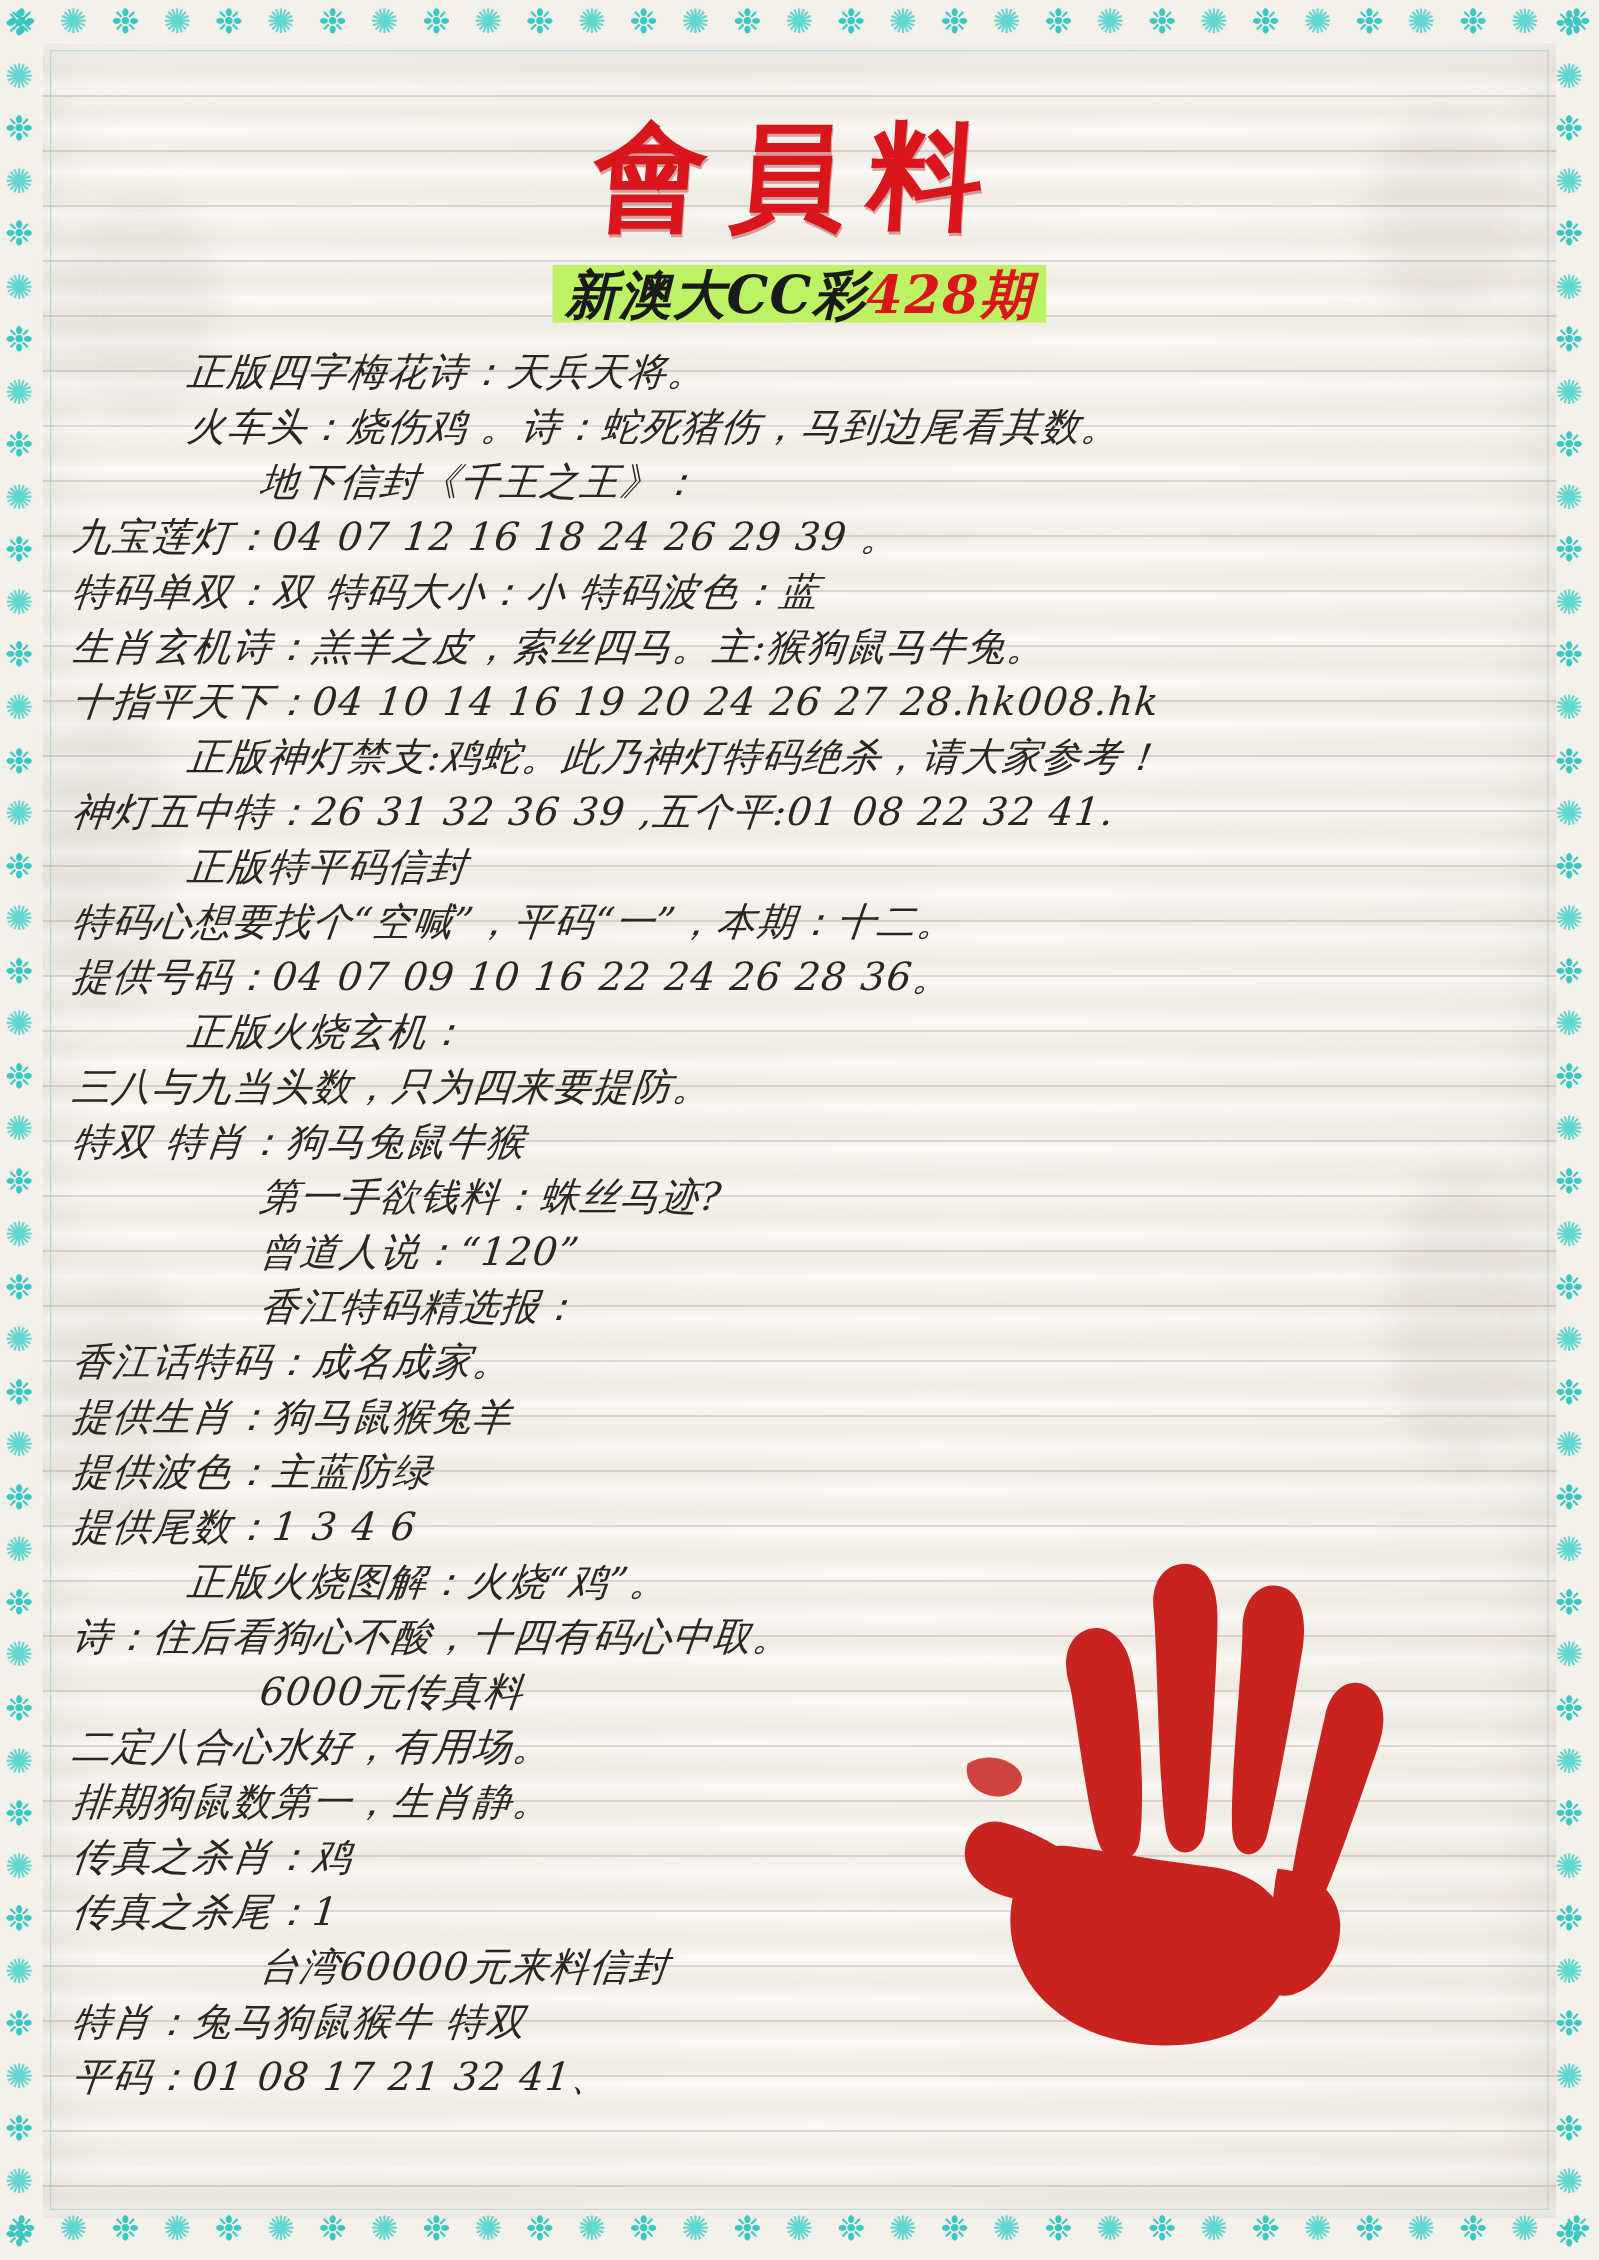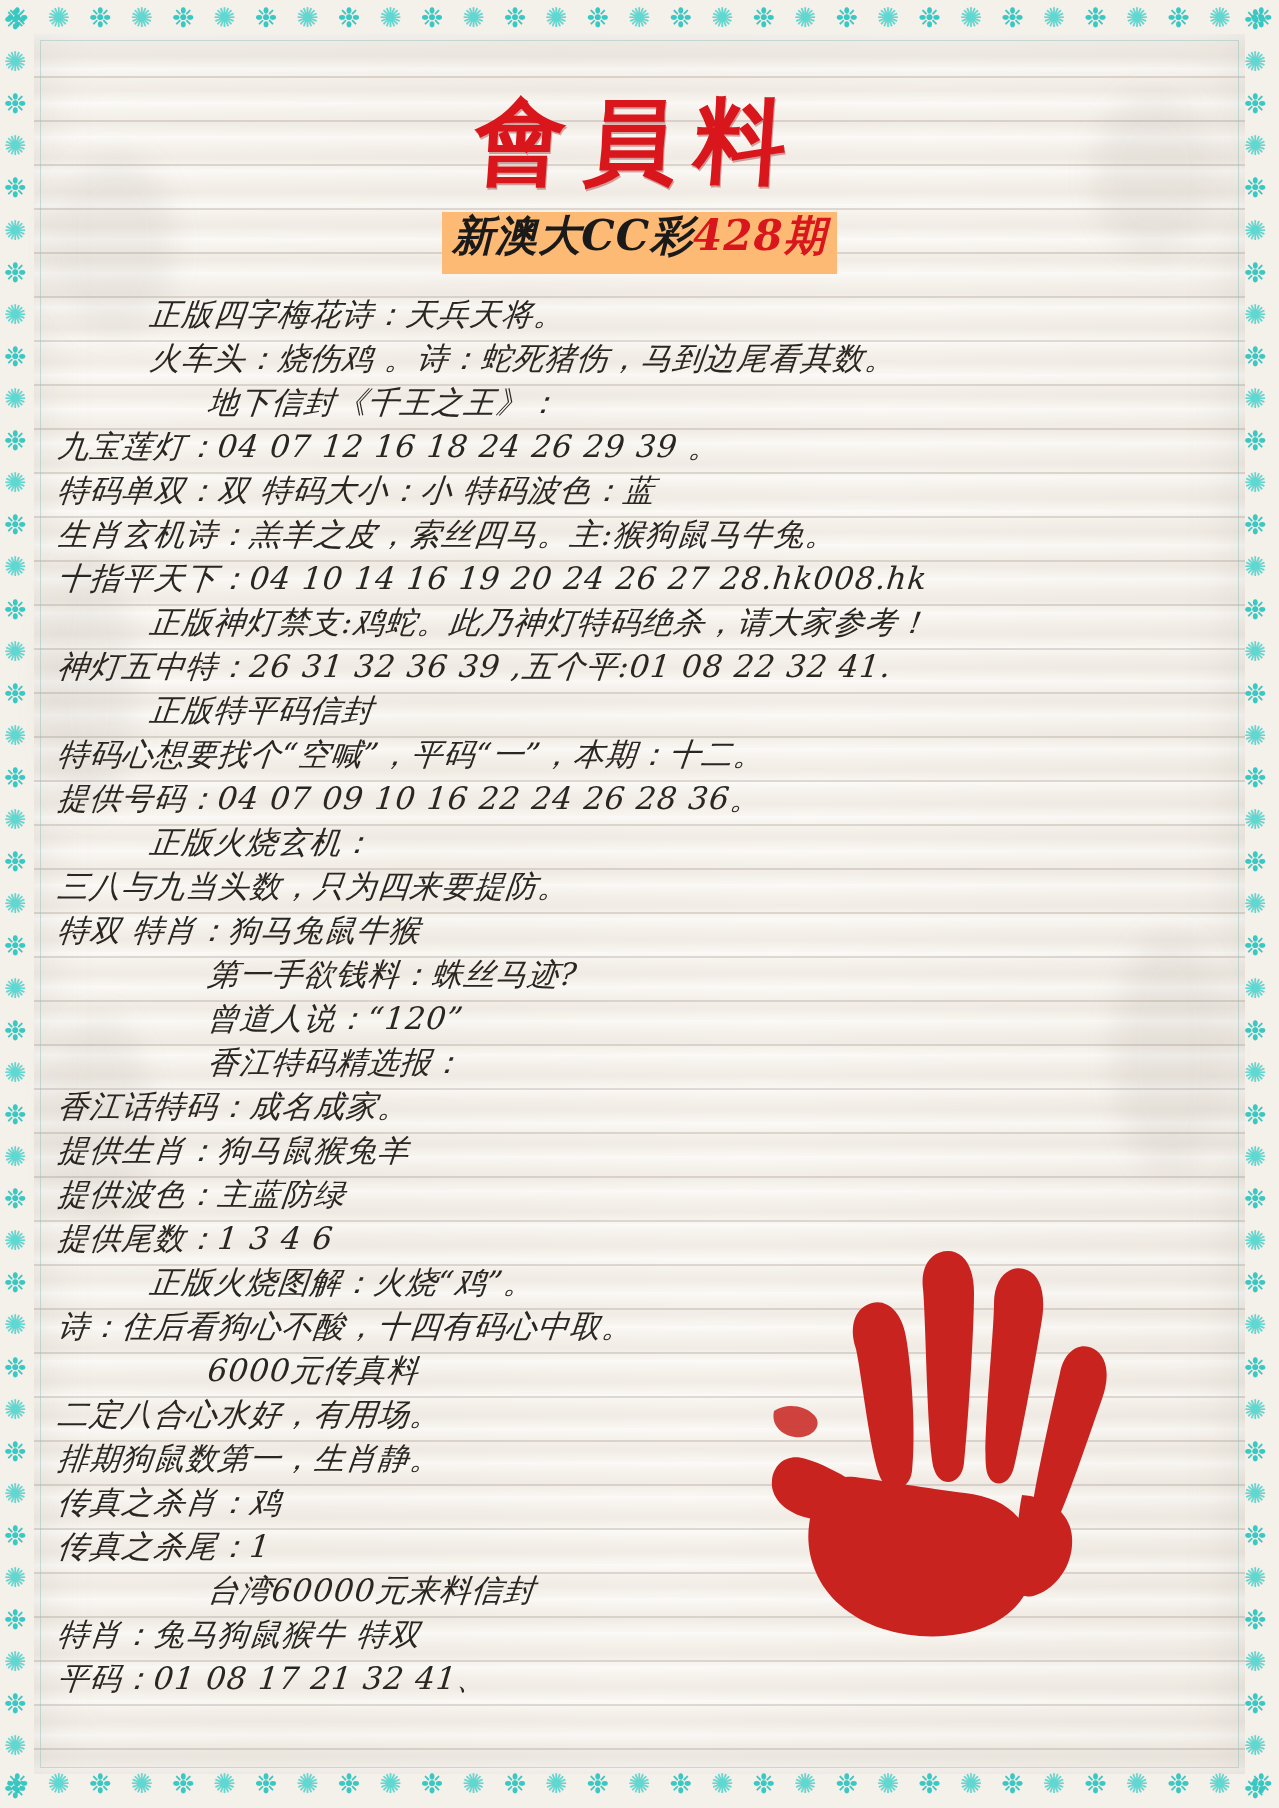--- a/index.html
+++ b/index.html
@@ -103,22 +103,22 @@
     text-shadow: 1px 2px 0 rgba(140,10,14,0.35);
     transform: skewX(-4deg);
   }
 
   .subtitle-wrap {
     text-align: center;
     margin-top: 8px;
   }
   .subtitle {
     display: inline-block;
-    background: #fdba74;
-    padding: 2px 10px 16px 10px;
+    background: #bef264;
+    padding: 2px 10px 0 10px;
     font-family: "DejaVu Serif", serif;
     font-style: italic;
     font-weight: bold;
     font-size: 42px;
     color: #1a1a1a;
     letter-spacing: 1px;
     line-height: 1.05;
   }
   .subtitle .issue {
     color: #d8161b;

